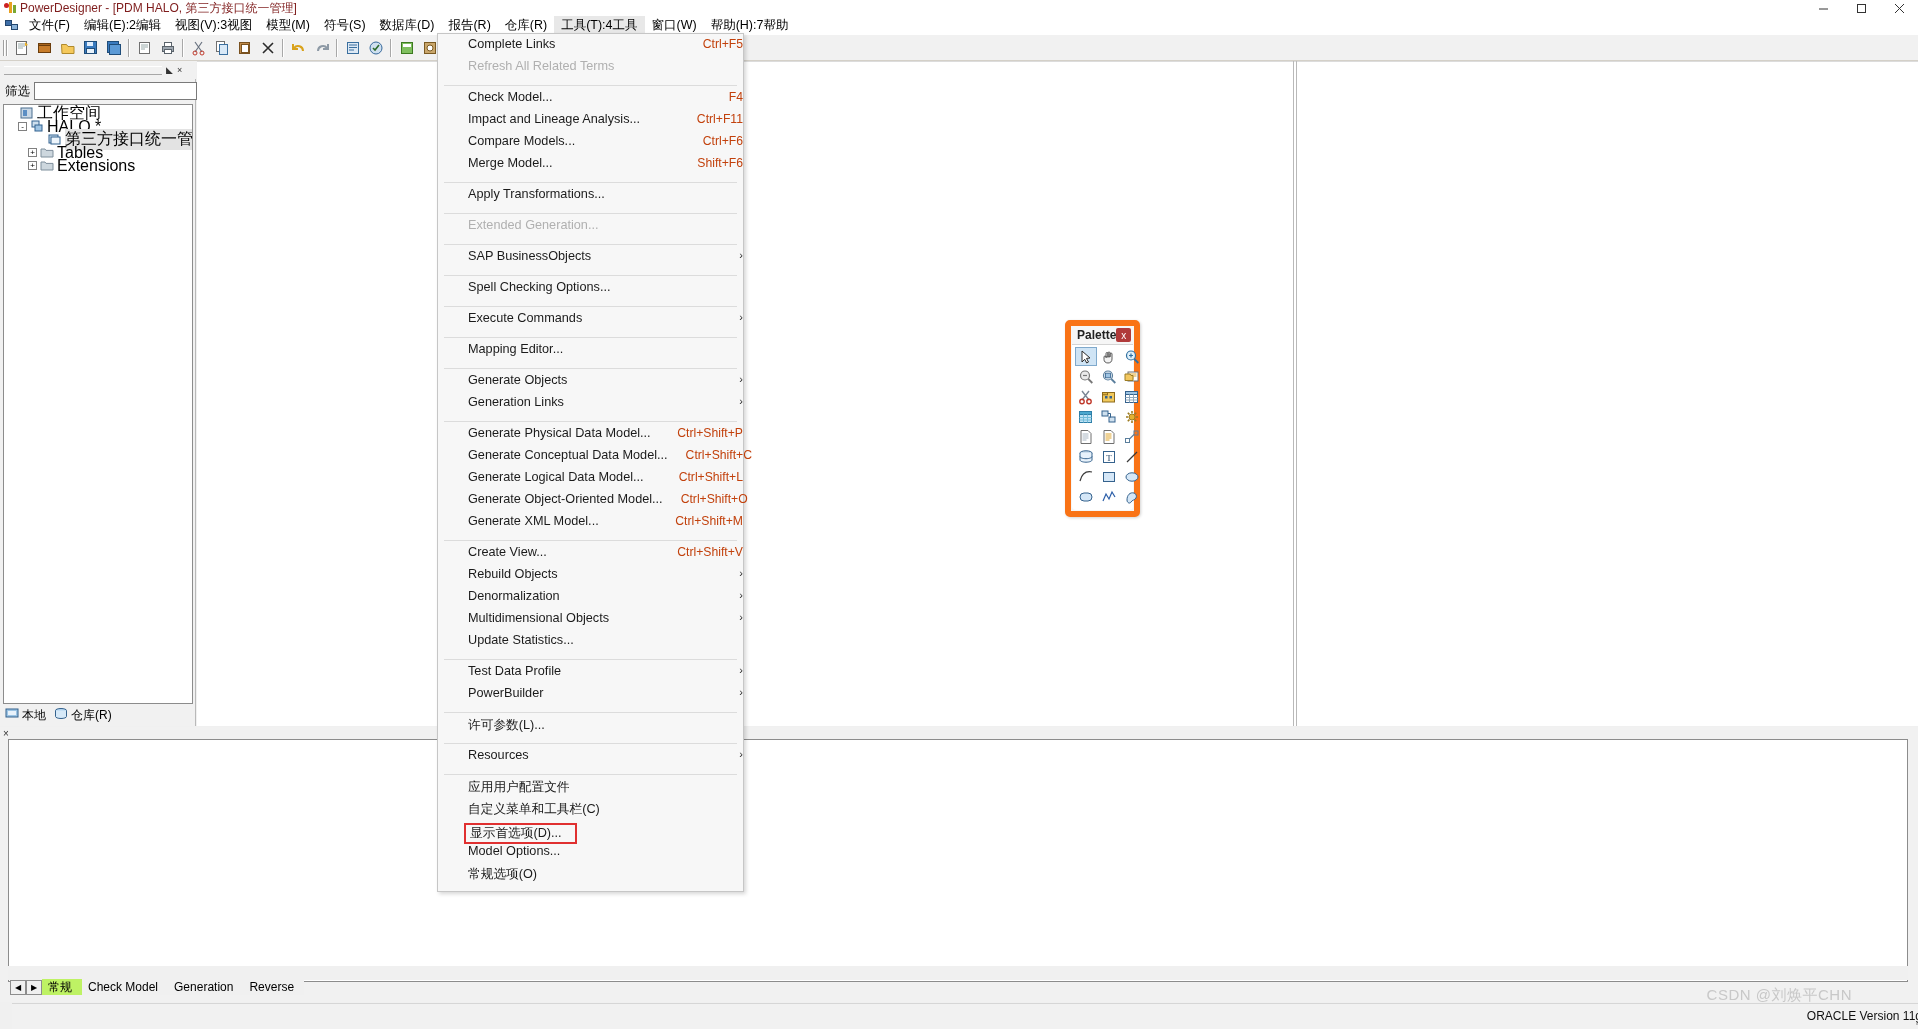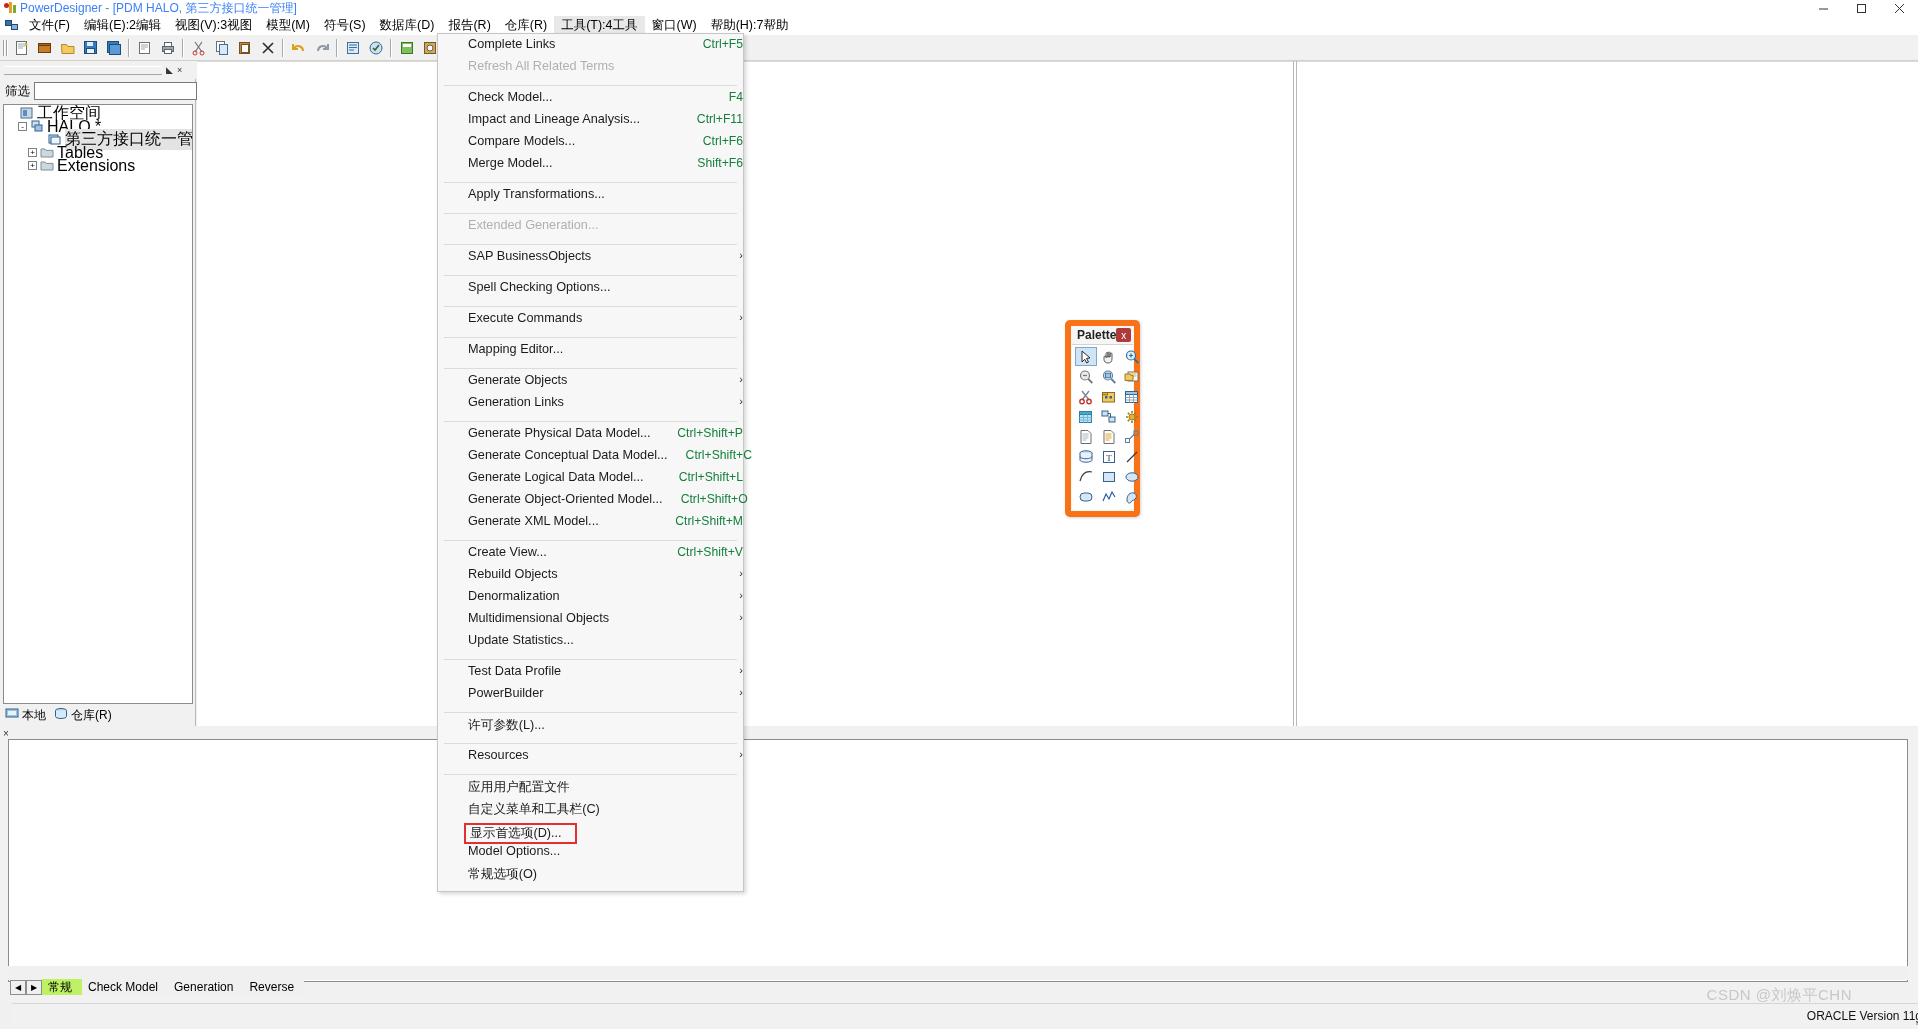--- a/index.html
+++ b/index.html
@@ -19,21 +19,21 @@
     position: absolute; left: 0; top: 0; width: 1918px; height: 16px;
     background: #ffffff;
   }
   .titlebar .tb-inner { display: flex; align-items: center; height: 16px; padding-left: 3px; }
   .tb-appicon {
     width: 14px; height: 14px; margin-right: 3px; position: relative; flex: none;
   }
   .tb-appicon .dot1 { position:absolute; left:1px; top:2px; width:5px; height:5px; border-radius:50%; background:#cc2222; }
   .tb-appicon .bar1 { position:absolute; left:6px; top:1px; width:3px; height:11px; background:#e8a020; }
   .tb-appicon .bar2 { position:absolute; left:10px; top:4px; width:3px; height:8px; background:#7aa832; }
-  .tb-title { font-size: 12px; color: #3b82f6; white-space: nowrap; }
+  .tb-title { font-size: 12px; color: #7f1d1d; white-space: nowrap; }
   .tb-buttons { position: absolute; right: 0; top: 0; display: flex; height: 16px; }
   .tb-btn {
     width: 38px; height: 16px; display: flex; align-items: center; justify-content: center;
     font-size: 11px; color: #2a2a2a; background: transparent;
   }
   .tb-btn svg { display: block; }
 
   
   .menubar {
     position: absolute; left: 0; top: 16px; width: 1918px; height: 19px;
@@ -205,21 +205,21 @@
     box-shadow: 2px 2px 4px rgba(0,0,0,0.16);
     padding: 3px 0; z-index: 50;
   }
   .dd-item {
     display: flex; align-items: flex-start; height: 22px;
     padding: 0 0 0 30px; font-size: 12.7px; color: #1b1b1b; white-space: nowrap;
     position: relative;
   }
   .dd-item.disabled { color: #b0b0b0; }
   .dd-item .dd-accel {
-    margin-left: auto; font-size: 12.2px; color: #15803d; padding-left: 18px;
+    margin-left: auto; font-size: 12.2px; color: #c2410c; padding-left: 18px;
   }
   .dd-item .dd-arrow { margin-left: auto; font-size: 11px; color: #2a2a2a; padding-left: 18px; }
   .dd-sep { height: 1px; background: #dcdcdc; margin: 4px 6px 4px 6px; }
   .dd-item.highlight-box {
     border: 2px solid #e03030; height: 21px; margin: 0 166px 0 26px;
     padding-left: 4px;
   }
 </style>
 </head>
 <body>

